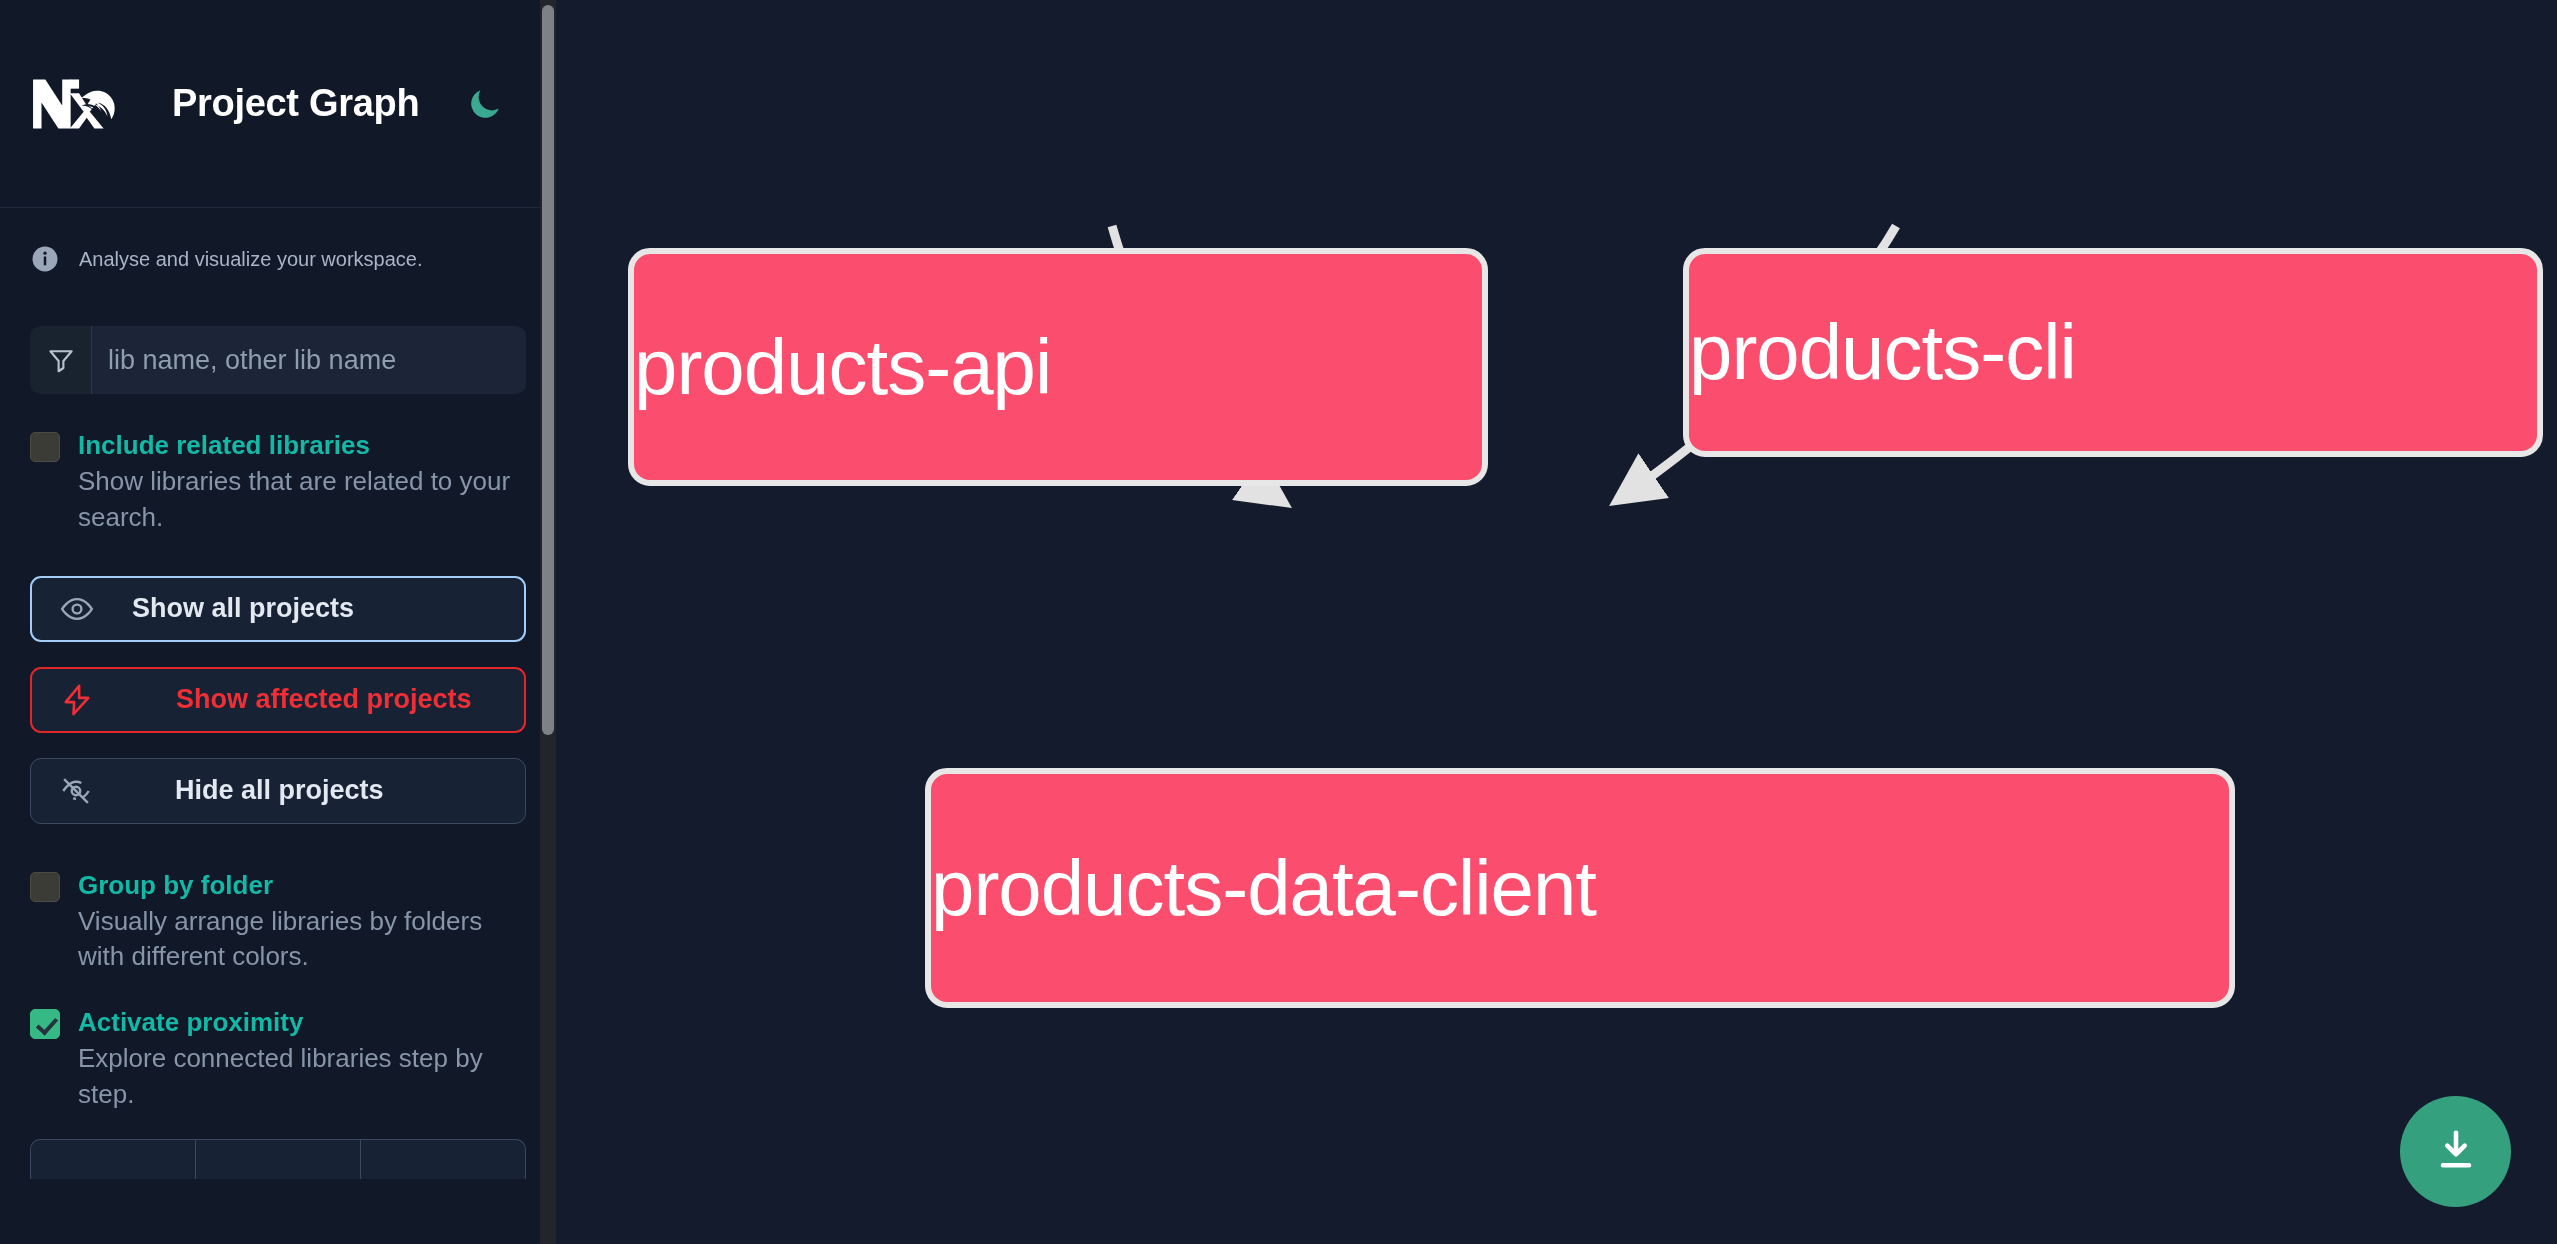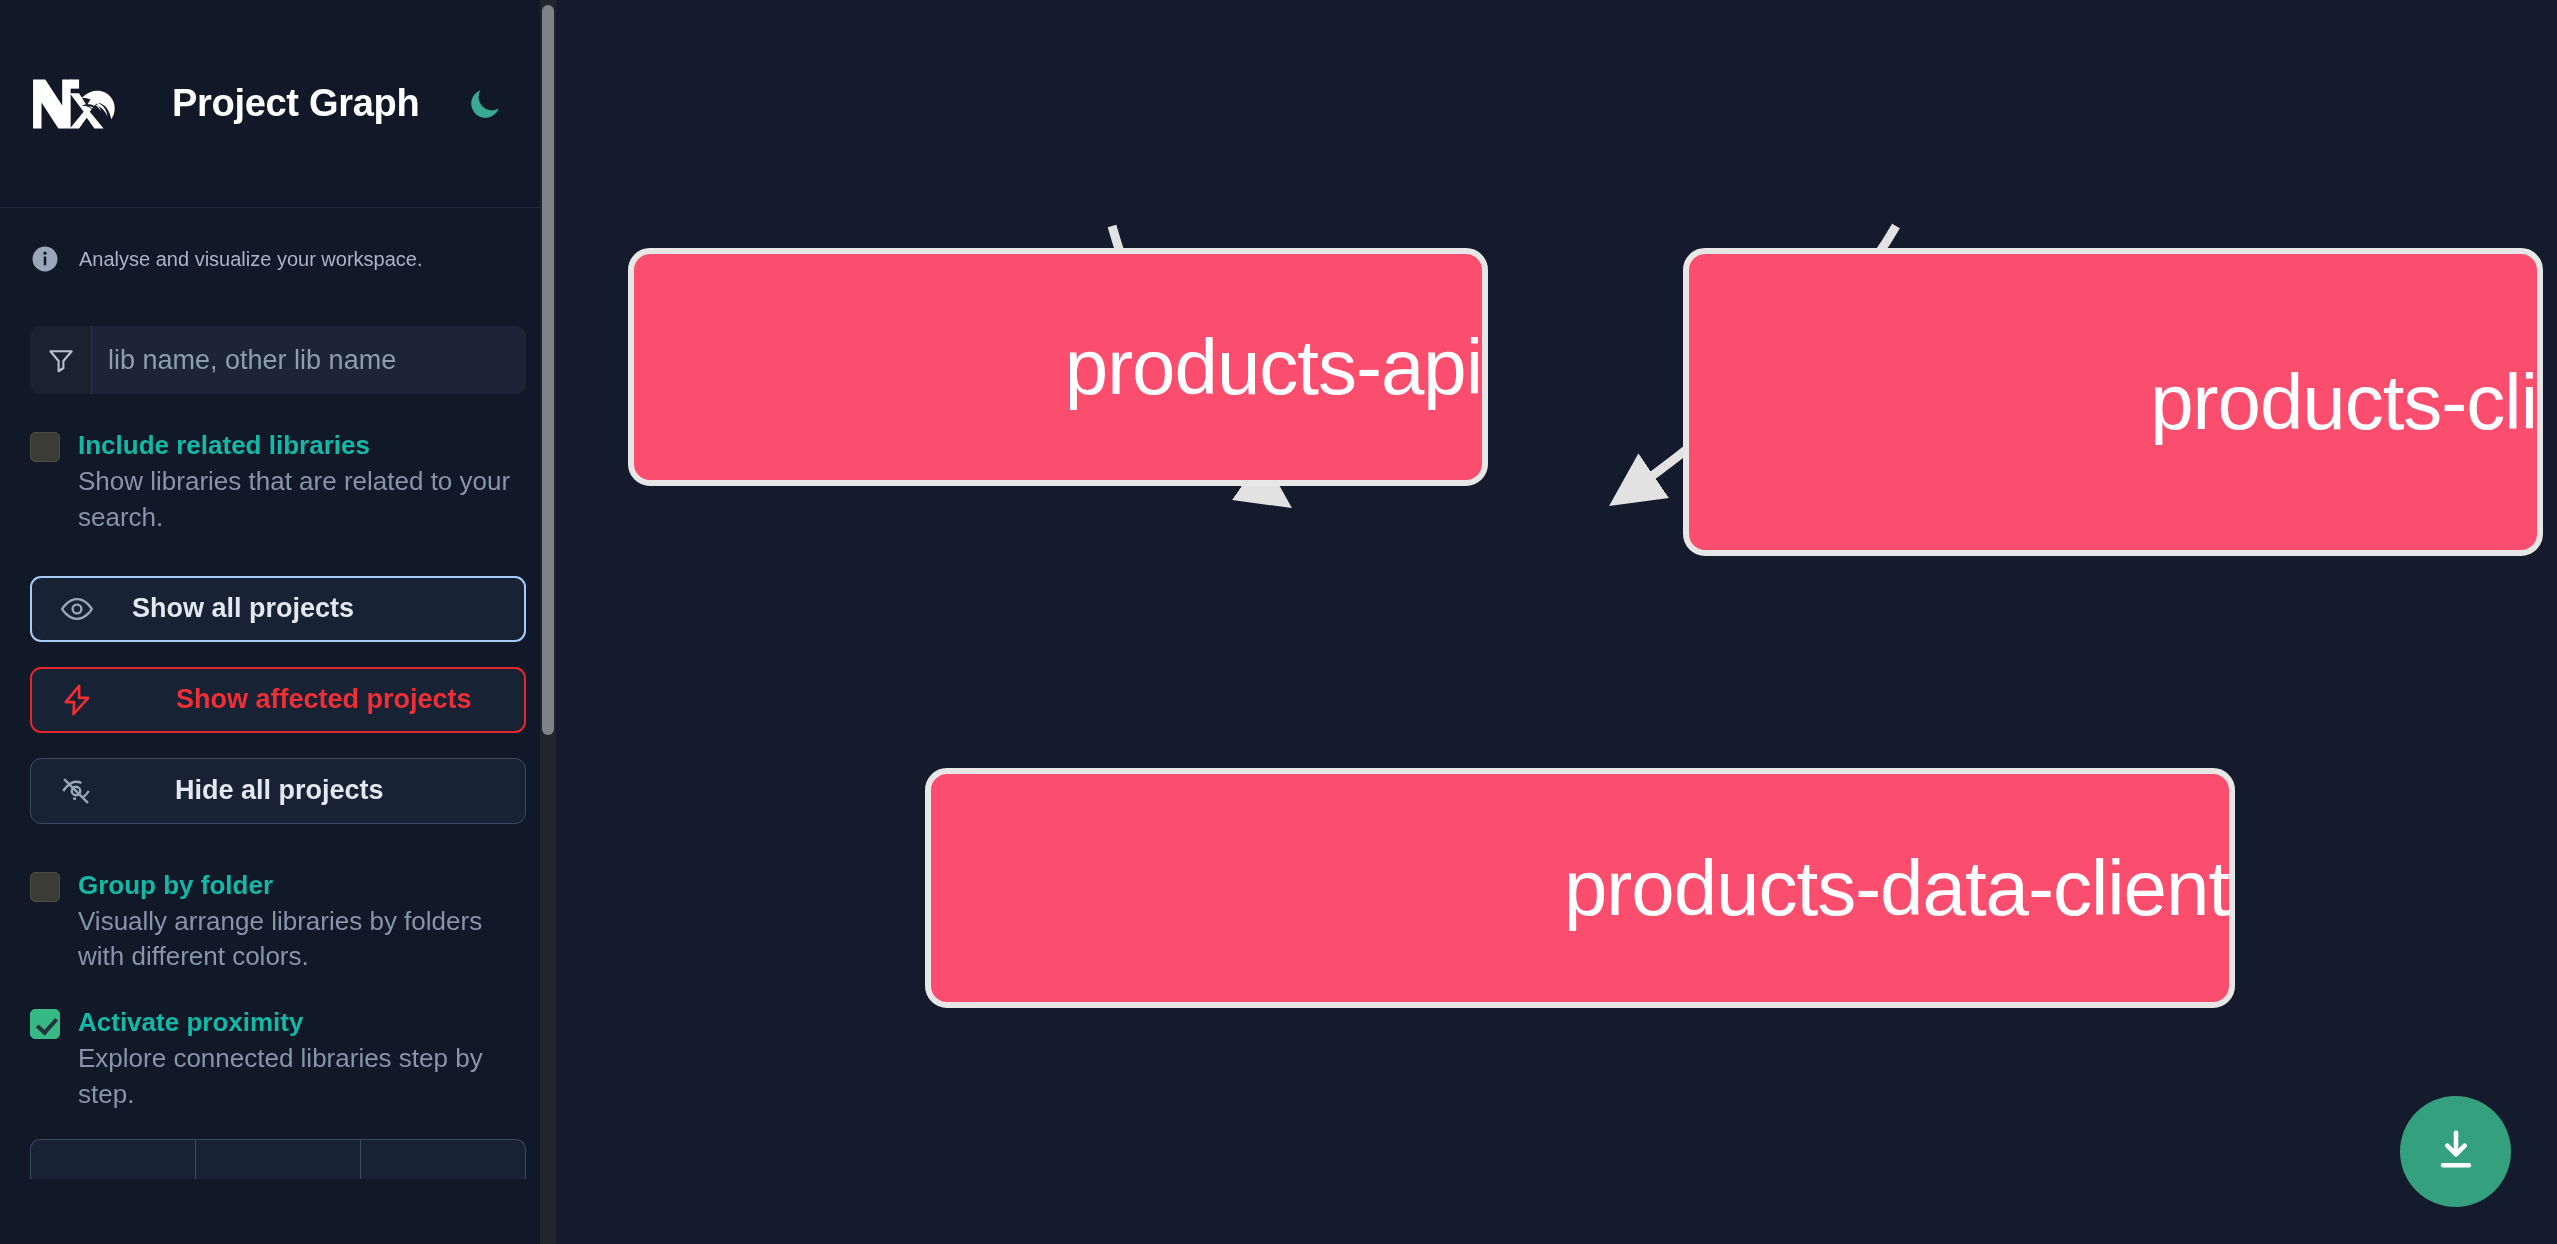--- a/index.html
+++ b/index.html
@@ -224,21 +224,21 @@
     top: 0; left: 0;
     width: 2001px; height: 1244px;
   }
   .node {
     position: absolute;
     background: #fb4d6d;
     border: 6px solid #e7e7e7;
     border-radius: 22px;
     display: flex;
     align-items: center;
-    justify-content: flex-end;
+    justify-content: flex-start;
     cursor: pointer;
   }
   .node-label {
     color: #ffffff;
     font-size: 78px;
     font-weight: 400;
     letter-spacing: -1px;
     white-space: nowrap;
   }
 
@@ -387,21 +387,21 @@
 
       <path d="M 556 226 C 600 380 680 470 727 502" fill="none" stroke="#e2e2e2" stroke-width="9" marker-end="url(#arrow)"></path>
 
       <path d="M 1340 226 C 1280 330 1150 440 1062 500" fill="none" stroke="#e2e2e2" stroke-width="9" marker-end="url(#arrow)"></path>
     </svg>
 
     <div class="node" style="left:72px; top:248px; width:860px; height:238px;">
       <span class="node-label">products-api</span>
     </div>
 
-    <div class="node" style="left:1127px; top:248px; width:860px; height:308px;">
+    <div class="node" style="left:1127px; top:248px; width:860px; height:209px;">
       <span class="node-label">products-cli</span>
     </div>
 
     <div class="node" style="left:369px; top:768px; width:1310px; height:240px;">
       <span class="node-label">products-data-client</span>
     </div>
 
     <button class="fab">
       <span>
         <svg viewBox="0 0 24 24" width="52" height="52" aria-hidden="true">

